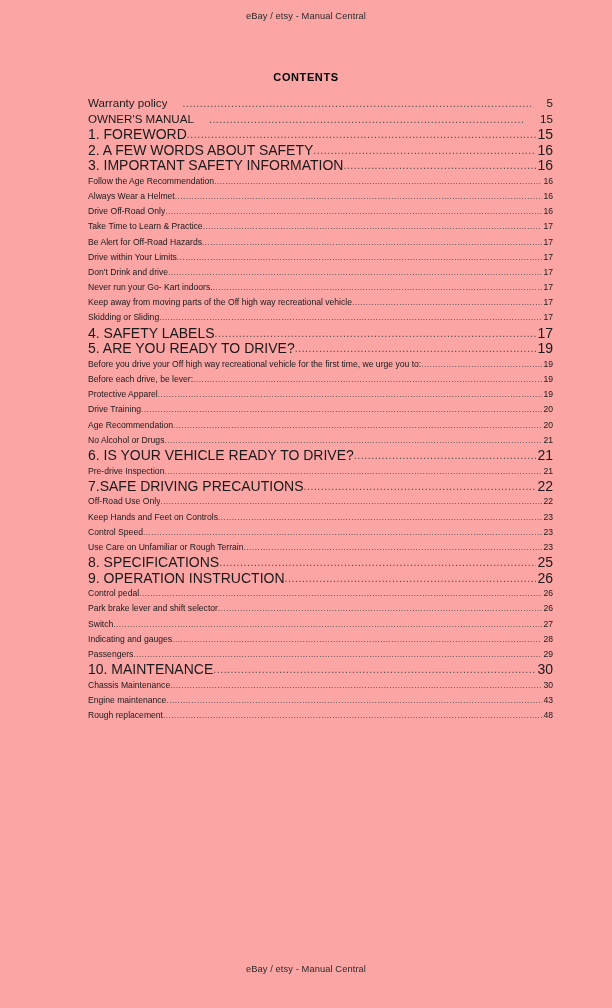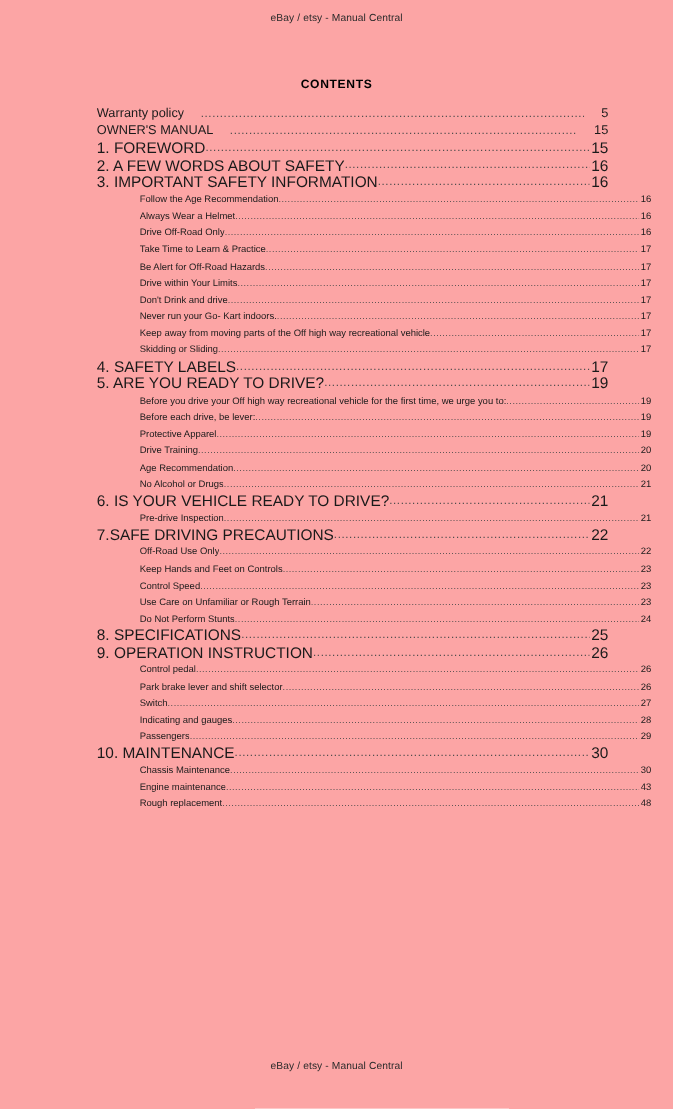--- a/index.html
+++ b/index.html
@@ -121,21 +121,20 @@
     height: 15.6px;
     line-height: 15.6px;
   }
   .lvl1 .toc-leader::after { font-size: 10.5px; }
 
   
   .lvl2 {
     font-size: 8.6px;
     height: 15.2px;
     line-height: 15.2px;
-    margin-left: 39px;
   }
   .lvl2 .toc-leader::after { font-size: 8.2px; letter-spacing: 0.5px; }
   .lvl2 .toc-label { max-width: 412px; }
 </style>
 </head>
 <body>
 
 <div class="page">
 
   <div class="running-head">eBay / etsy - Manual Central</div>
@@ -286,25 +285,20 @@
       <div class="toc-entry lvl2">
         <span class="toc-label">Control Speed</span>
         <span class="toc-leader"></span>
         <span class="toc-page">23</span>
       </div>
       <div class="toc-entry lvl2">
         <span class="toc-label">Use Care on Unfamiliar or Rough Terrain</span>
         <span class="toc-leader"></span>
         <span class="toc-page">23</span>
       </div>
-      <div class="toc-entry lvl2">
-        <span class="toc-label">Do Not Perform Stunts</span>
-        <span class="toc-leader"></span>
-        <span class="toc-page">24</span>
-      </div>
       <div class="toc-entry lvl1">
         <span class="toc-label">8. SPECIFICATIONS</span>
         <span class="toc-leader"></span>
         <span class="toc-page">25</span>
       </div>
       <div class="toc-entry lvl1">
         <span class="toc-label">9. OPERATION INSTRUCTION</span>
         <span class="toc-leader"></span>
         <span class="toc-page">26</span>
       </div>

